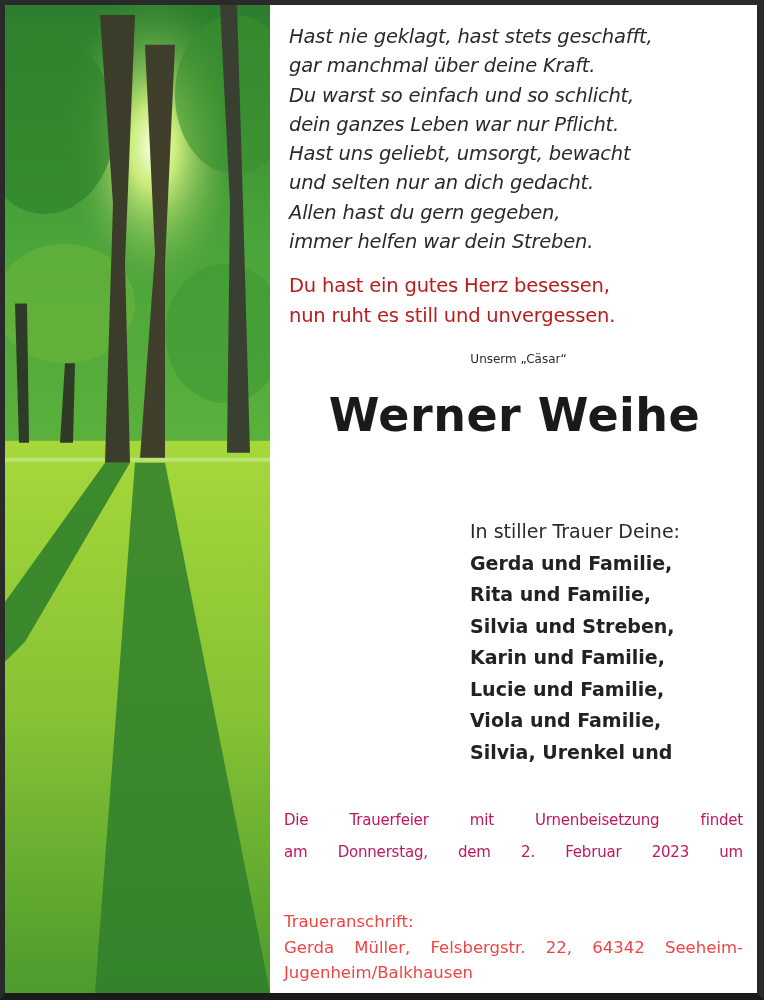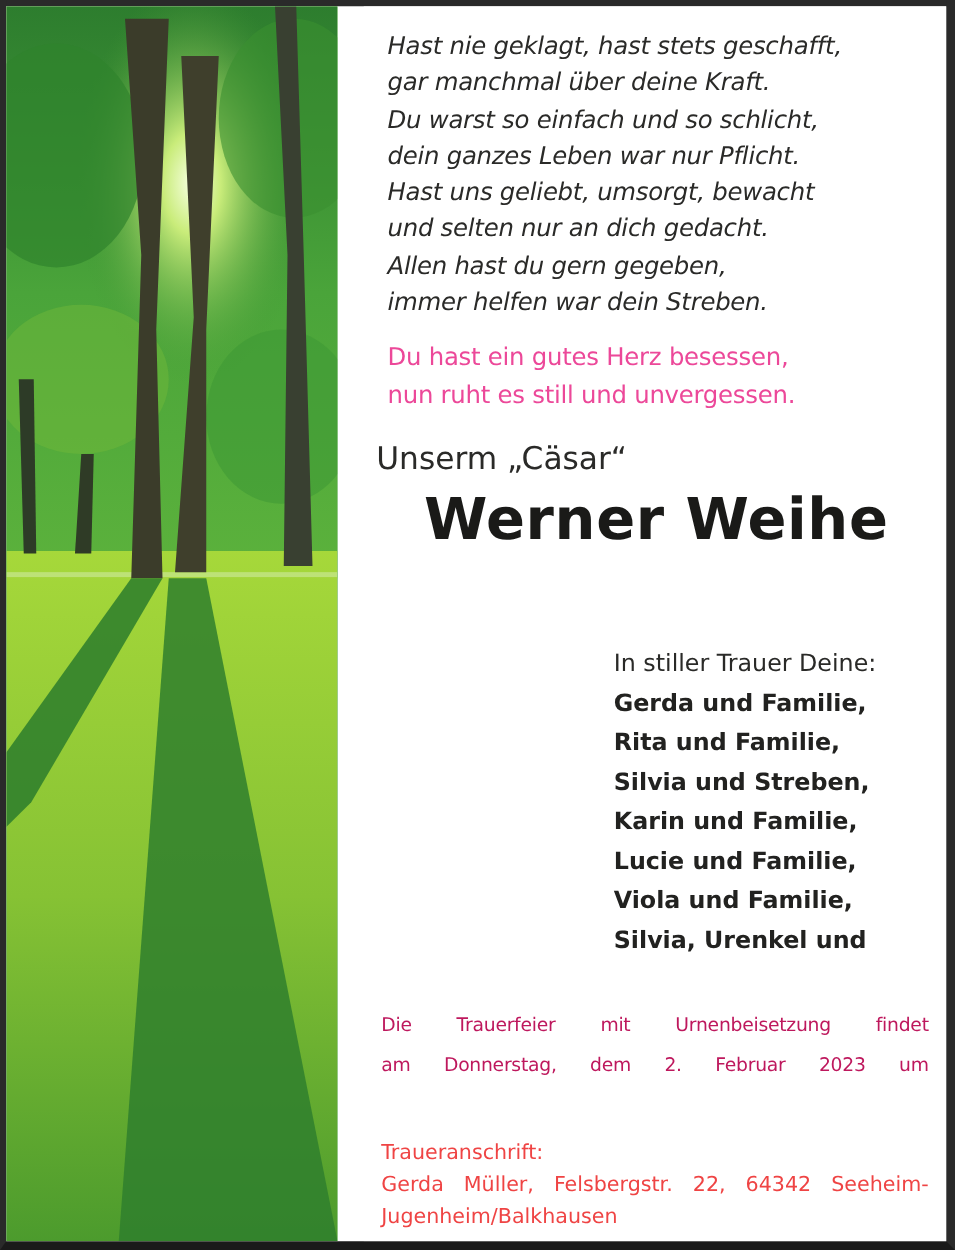--- a/index.html
+++ b/index.html
@@ -21,34 +21,33 @@
     }
     .photo {
       position: absolute; left: 0; top: 0; width: 265px; height: 100%;
       overflow: hidden;
       background: #3f9a2c;
     }
     .photo svg { display: block; width: 100%; height: 100%; }
     .panel {
       position: absolute; left: 265px; top: 0; right: 0; bottom: 0;
       background: #fff;
-      margin-left: 21px;
     }
     .poem {
       position: absolute; left: 19px; top: 17px;
       font-style: italic; font-size: 19.5px; line-height: 29.3px;
       letter-spacing: -0.2px; color: #2a2a28;
     }
     .poem2 {
       position: absolute; left: 19px; top: 266px;
-      font-size: 19.5px; line-height: 29.5px; letter-spacing: -0.2px; color: #ec4899;
+      font-size: 19.5px; line-height: 29.5px; letter-spacing: -0.2px; color: #b91c1c;
     }
     .dedication {
-      position: absolute; left: 0; right: 0; top: 347px; 
-      font-size: 25px; color: #2a2a28; padding-left: 10px;
+      position: absolute; left: 0; right: 0; top: 347px; text-align: center;
+      font-size: 12px; color: #2a2a28; padding-left: 10px;
     }
     .name {
       position: absolute; left: 0; right: 0; top: 383px; text-align: center;
       font-size: 46px; font-weight: bold; color: #1a1a18; letter-spacing: 0.5px;
       padding-left: 2px;
     }
     .dates {
       position: absolute; left: 93px; top: 455px;
       font-size: 19px; color: #2a2a28; white-space: pre;
       font-family: "Liberation Sans", sans-serif;

